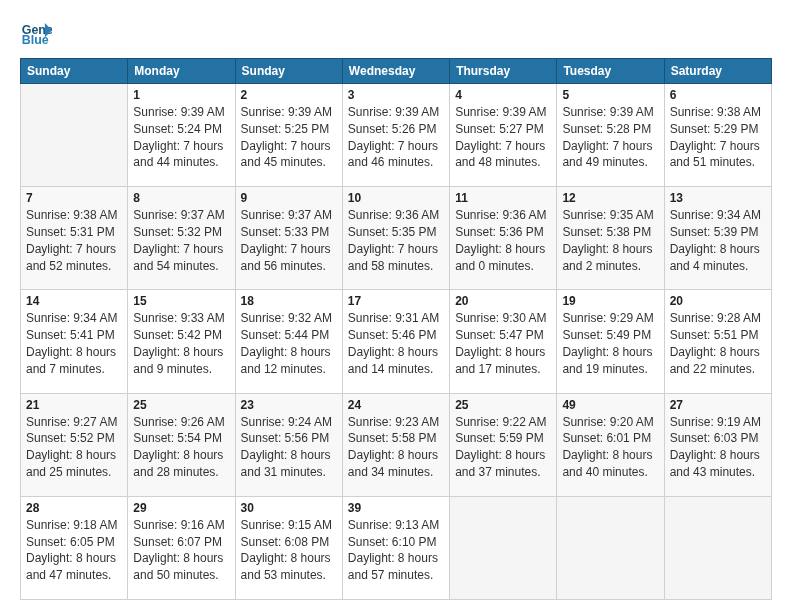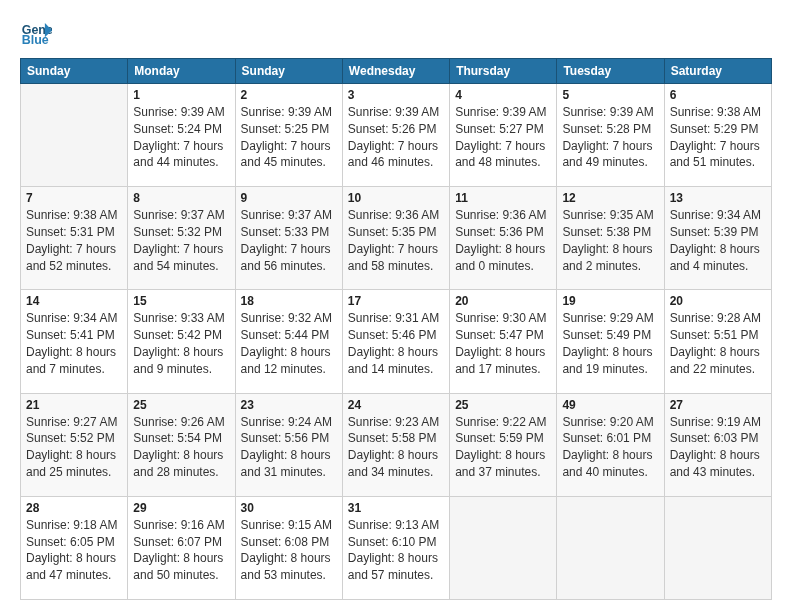--- a/index.html
+++ b/index.html
@@ -246,21 +246,21 @@
           </td>
           <td>
             <span class="day-number">29</span>
             <div class="day-info">Sunrise: 9:16 AM<br>Sunset: 6:07 PM<br>Daylight: 8 hours and 50 minutes.</div>
           </td>
           <td>
             <span class="day-number">30</span>
             <div class="day-info">Sunrise: 9:15 AM<br>Sunset: 6:08 PM<br>Daylight: 8 hours and 53 minutes.</div>
           </td>
           <td>
-            <span class="day-number">31</span>
+            <span class="day-number">39</span>
             <div class="day-info">Sunrise: 9:13 AM<br>Sunset: 6:10 PM<br>Daylight: 8 hours and 57 minutes.</div>
           </td>
           <td class="empty-cell"></td>
           <td class="empty-cell"></td>
           <td class="empty-cell"></td>
         </tr>
       </tbody>
   </table>
 </div>
 

